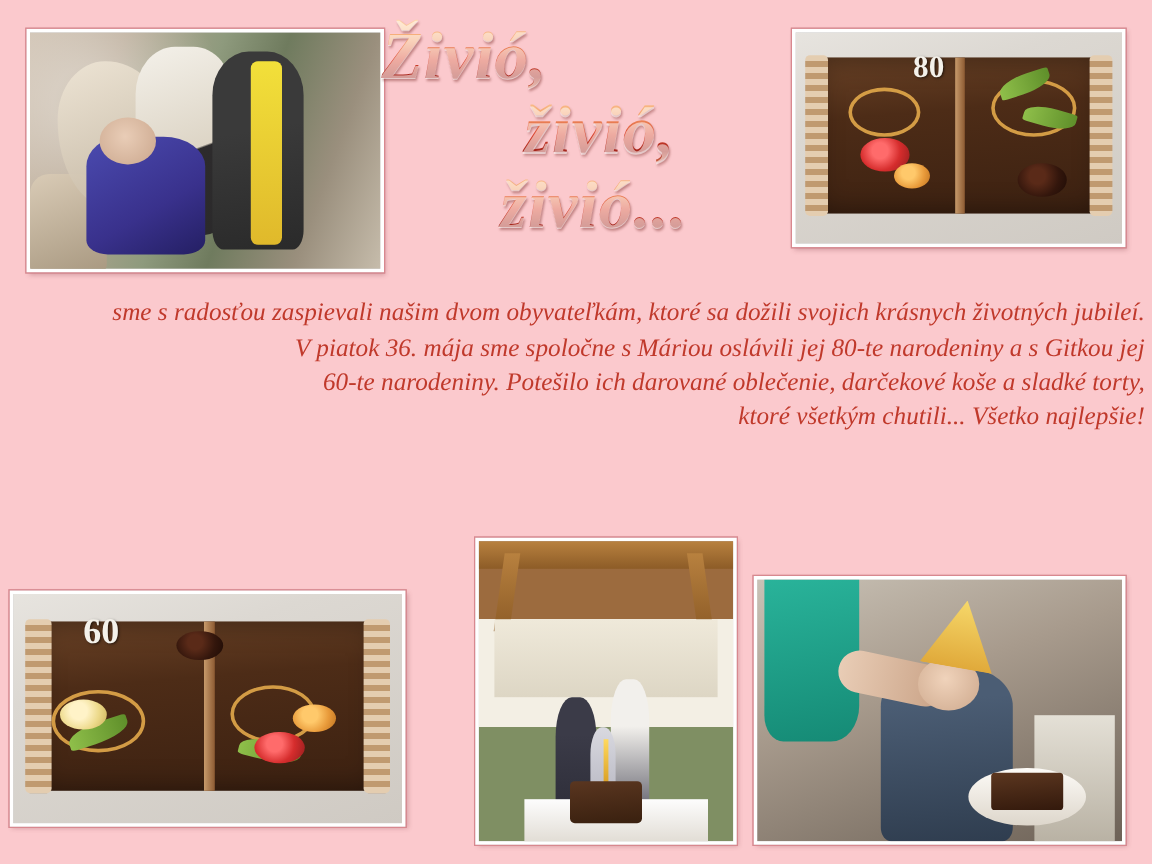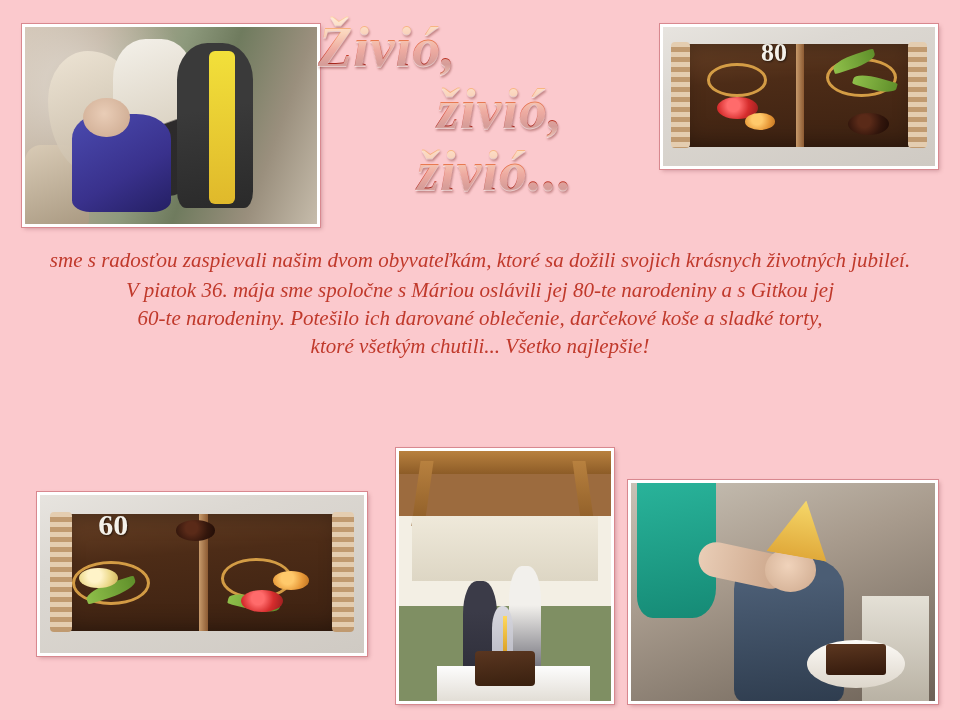--- a/index.html
+++ b/index.html
@@ -254,41 +254,41 @@
     width: 960px;
     text-align: center;
     color: #c0392b;
     font-family: "Liberation Serif", serif;
     font-style: italic;
     font-size: 21px;
     line-height: 28px;
     padding: 0 6px;
     box-sizing: border-box;
   }
-  .body-text p { margin: 0; }
+  .body-text p { margin: 0; text-align: right; }
   .para-2 { margin-top: 2px !important; }
 </style>
 </head>
 <body>
 
 <div class="slide">
 
   <div class="photo" id="photo-group-left" style="left:22px; top:24px; width:298px; height:203px;">
     <div class="inner">
       <div class="blob-g"></div>
       <div class="blob-a"></div>
       <div class="blob-b"></div>
       <div class="blob-c"></div>
       <div class="blob-f"></div>
       <div class="blob-d"></div>
       <div class="blob-e"></div>
     </div>
   </div>
 
-  <div class="photo cake" id="photo-cake-top-right" style="left:660px; top:24px; width:278px; height:145px;padding-left:32px;">
+  <div class="photo cake" id="photo-cake-top-right" style="left:660px; top:24px; width:278px; height:182px;padding-left:32px;">
     <div class="inner">
       <div class="book"></div>
       <div class="edge-l"></div>
       <div class="edge-r"></div>
       <div class="spine"></div>
       <div class="swirl" style="left:16%; top:26%;"></div>
       <div class="swirl" style="left:60%; top:22%; width:24%; height:24%;"></div>
       <div class="leaf" style="left:62%; top:20%;"></div>
       <div class="leaf" style="left:70%; top:36%; transform:rotate(16deg);"></div>
       <div class="rose" style="left:20%; top:50%;"></div>
@@ -304,21 +304,21 @@
     <div class="title-line t3">živió...</div>
   </div>
 
   <div class="body-text">
     <p>sme s radosťou zaspievali našim dvom obyvateľkám, ktoré sa dožili svojich krásnych životných jubileí.</p>
     <p class="para-2">V piatok 36. mája sme spoločne s Máriou oslávili jej 80-te narodeniny a s Gitkou jej</p>
     <p>60-te narodeniny. Potešilo ich darované oblečenie, darčekové koše a sladké torty,</p>
     <p>ktoré všetkým chutili... Všetko najlepšie!</p>
   </div>
 
-  <div class="photo cake" id="photo-cake-bottom-left" style="left:37px; top:492px; width:330px; height:164px;padding-left:40px;">
+  <div class="photo cake" id="photo-cake-bottom-left" style="left:8px; top:492px; width:330px; height:197px;padding-left:40px;">
     <div class="inner">
       <div class="book"></div>
       <div class="edge-l"></div>
       <div class="edge-r"></div>
       <div class="spine"></div>
       <div class="swirl" style="left:10%; top:42%; width:22%; height:24%;"></div>
       <div class="swirl" style="left:56%; top:40%; width:20%; height:22%;"></div>
       <div class="leaf" style="left:14%; top:56%;"></div>
       <div class="leaf" style="left:58%; top:64%; transform:rotate(14deg);"></div>
       <div class="rose" style="left:12%; top:46%; width:12%; height:13%; background:radial-gradient(circle at 40% 38%,#fff3c8 0 25%,#ecd98a 60%,#c9ae55 100%);"></div>

